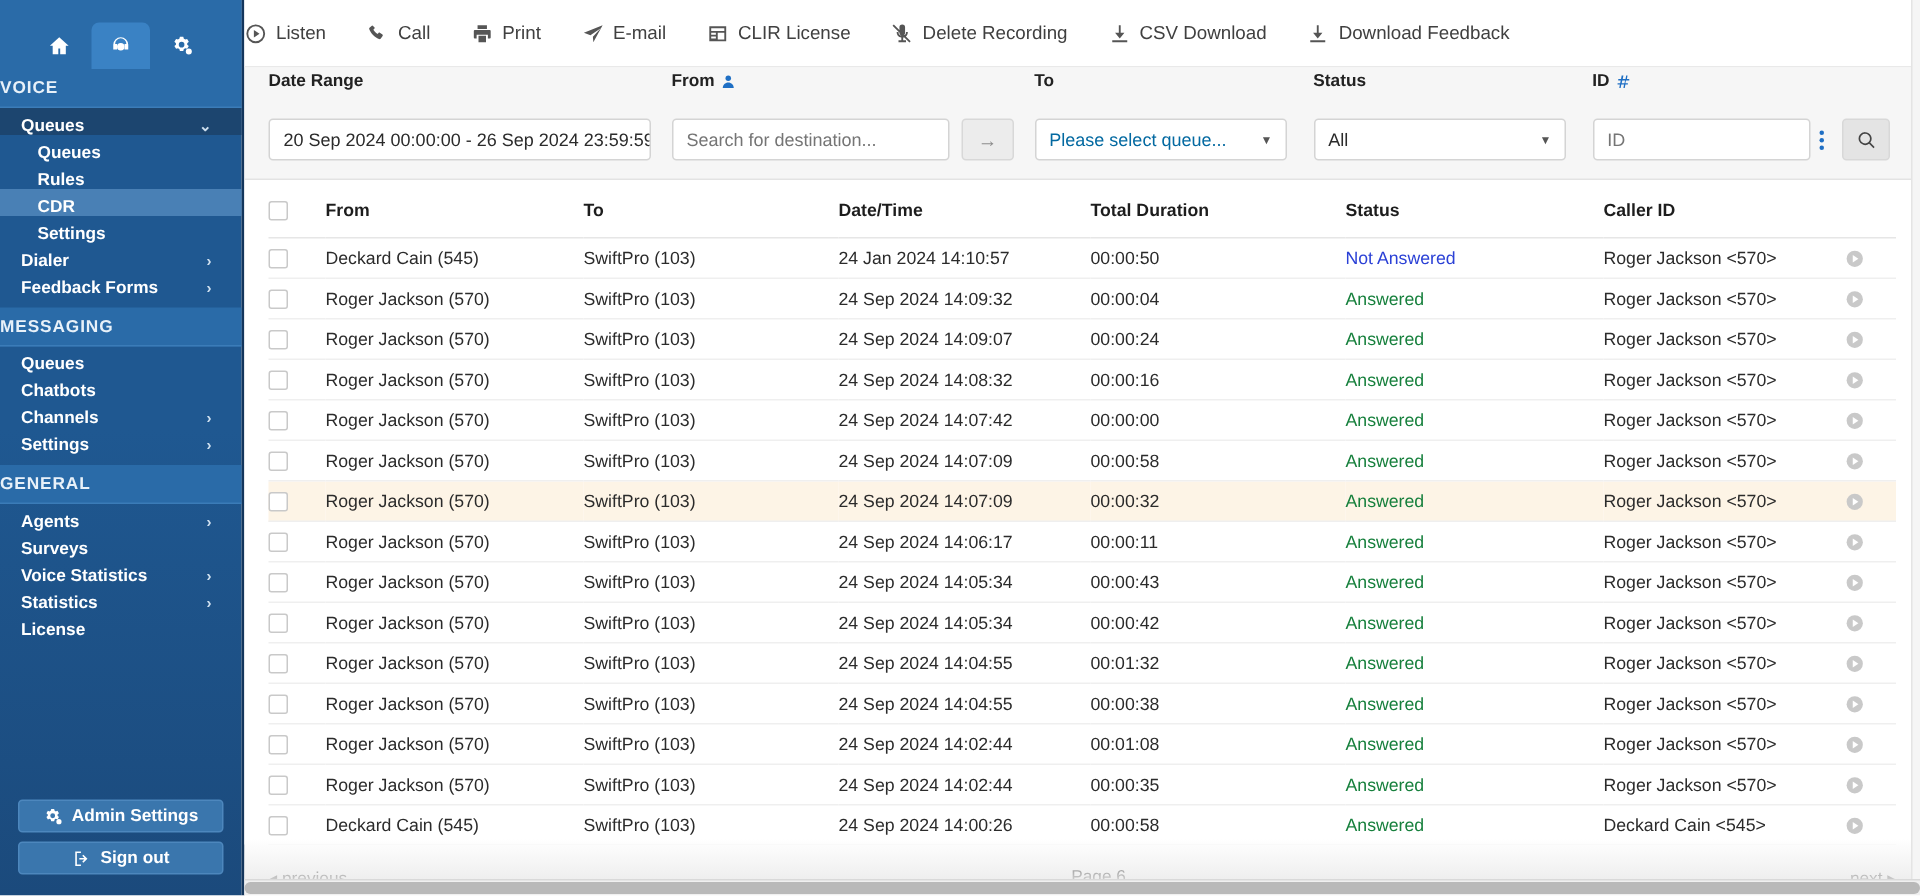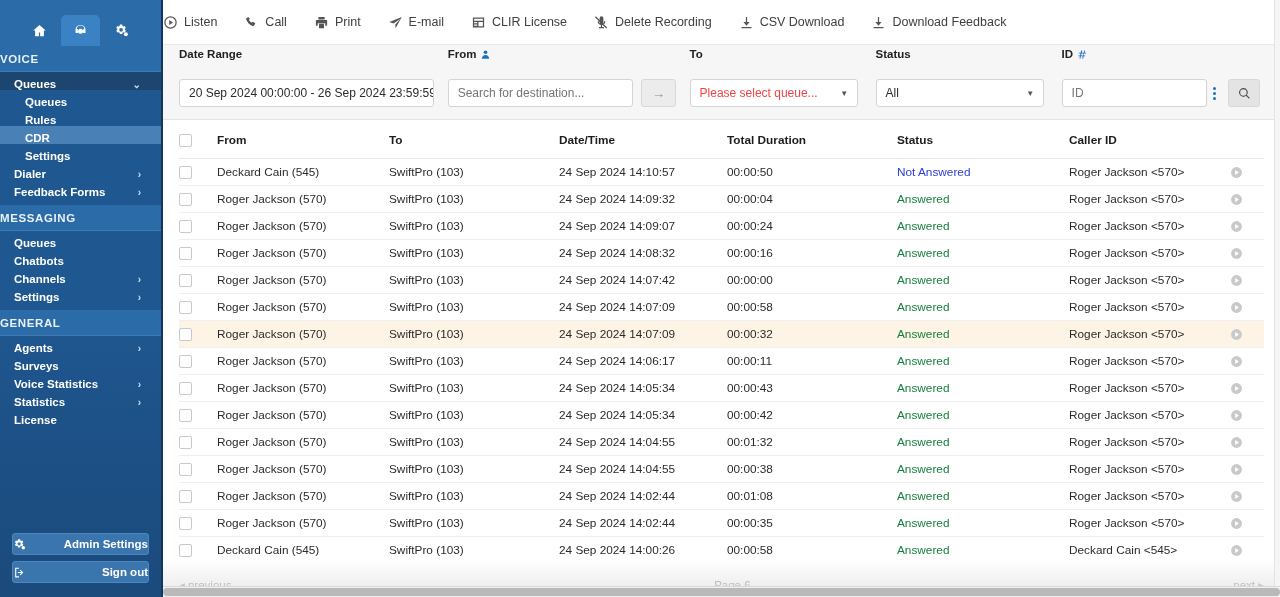--- a/index.html
+++ b/index.html
@@ -56,21 +56,21 @@
   .nav-spacer { height: 7px; }
 
   .sidebar-bottom {
     margin-top: auto; padding: 0 12px 14px 12px;
     display: flex; flex-direction: column; gap: 6px;
   }
   .side-btn {
     height: 22px; border-radius: 3px;
     background: #3a76ad; border: 1px solid #4d87bd;
     color: #fff; font-size: 11.5px; font-weight: bold;
-    display: flex; align-items: center; justify-content: space-between; gap: 6px;
+    display: flex; align-items: center; justify-content: center; gap: 6px;
   }
   .side-btn svg { width: 13px; height: 13px; fill: #ffffff; }
 
   
   .main {
     flex: 1 1 auto; height: 597px;
     display: flex; flex-direction: column;
     background: #ffffff; position: relative;
     min-width: 0;
   }
@@ -112,21 +112,21 @@
     white-space: nowrap; overflow: hidden;
   }
   .finput.ph { color: #ec4899; }
   .fselect {
     height: 28px; border: 1px solid #d4d4d4; border-radius: 3px;
     background: #fff; font-size: 12px; color: #2b2b2b;
     padding: 0 9px; display: flex; align-items: center;
     justify-content: space-between; white-space: nowrap;
   }
   .fselect .arr { font-size: 8px; color: #555; margin-left: 10px; }
-  .fselect.ph > span:first-child { color: #ef4444; }
+  .fselect.ph > span:first-child { color: #0369a1; }
   .arrow-btn {
     width: 35px; height: 28px; border: 1px solid #d8d8d8; border-radius: 3px;
     background: #ececec; display:flex; align-items:center; justify-content:center;
     color:#8d8d8d; font-size: 13px; margin-bottom: 0;
   }
   .kebab {
     width: 16px; height: 28px; display:flex; flex-direction:column;
     align-items:center; justify-content:center; gap:2px;
   }
   .kebab i { width:3px; height:3px; border-radius:50%; background:#1f6fc4; display:block;}
@@ -464,21 +464,21 @@
             <th></th>
           </tr>
         </thead>
         <tbody id="tbody">
             <tr>
               <td>
                 <span class="chk"></span>
               </td>
               <td>Deckard Cain (545)</td>
               <td>SwiftPro (103)</td>
-              <td>24 Sep 2024 14:10:57</td>
+              <td>24 Jan 2024 14:10:57</td>
               <td>00:00:50</td>
               <td class="st-not">Not Answered</td>
               <td>Roger Jackson &lt;570&gt;</td>
               <td>
                 <svg class="playicon" viewBox="0 0 24 24">
                   <circle cx="12" cy="12" r="10" fill="#c9c9c9"></circle>
                   <path d="M9.5 7.5v9l7-4.5z" fill="#ffffff"></path>
                 </svg>
               </td>
             </tr>

